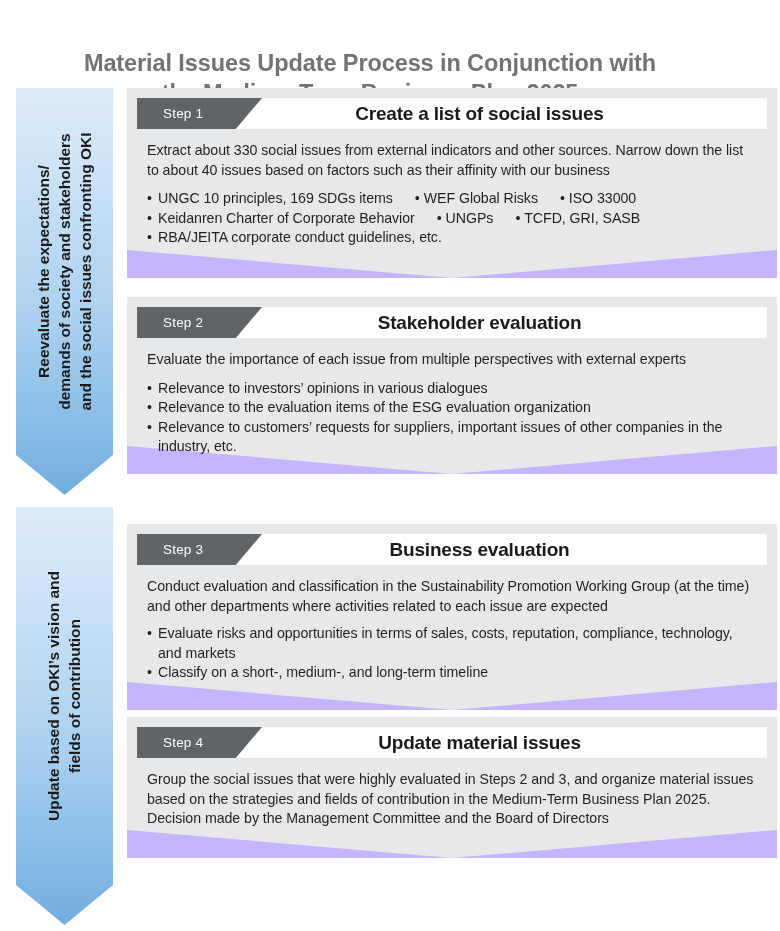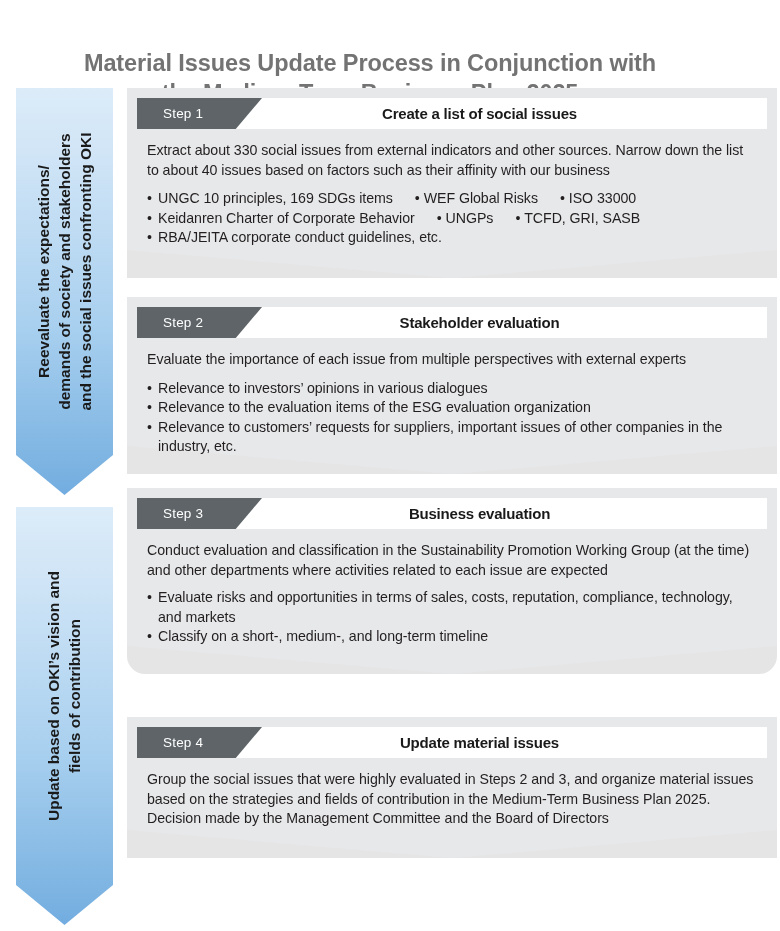--- a/index.html
+++ b/index.html
@@ -66,21 +66,21 @@
   .arrow .vtext .ln { display: block; }
 
   #arrow-1 { top: 88px; height: 407px; }
   #arrow-2 { top: 507px; height: 418px; }
 
   
   .panel {
     position: absolute;
     left: 127px;
     width: 650px;
-    background: #e5e5e5;
+    background: #c4b5fd;
     box-sizing: border-box;
   }
   .panel-body-shape {
     position: absolute;
     inset: 0;
     background: #e7e8ea;
     clip-path: polygon(0 0, 100% 0, 100% calc(100% - 28px), 50% 100%, 0 calc(100% - 28px));
   }
   .panel-inner {
     position: relative;
@@ -107,21 +107,21 @@
   .step-badge-label {
     color: #ffffff;
     font-size: 13.5px;
     font-weight: normal;
     padding-left: 26px;
     letter-spacing: 0.2px;
   }
   .step-title {
     flex: 1;
     text-align: center;
-    font-size: 15px;
+    font-size: 19px;
     font-weight: bold;
     color: #1a1a1a;
     padding-right: 70px;
     letter-spacing: -0.2px;
   }
 
   .step-content {
     padding: 12px 10px 0 10px;
   }
   .lead {
@@ -149,21 +149,21 @@
     content: "\2022";
     position: absolute;
     left: 0;
     top: 0;
   }
   .bullets li .gap { display: inline-block; width: 22px; }
 
   
   #panel-1 { top: 88px;  height: 190px; }
   #panel-2 { top: 297px; height: 177px; }
-  #panel-3 { top: 488px; height: 186px; border-radius: 18px; }
+  #panel-3 { top: 524px; height: 186px; }
   #panel-4 { top: 717px; height: 141px; }
 </style>
 </head>
 <body>
 
 <div class="page-title">
   <span class="ln">Material Issues Update Process in Conjunction with</span>
   <span class="ln">the Medium-Term Business Plan 2025</span>
 </div>
 

